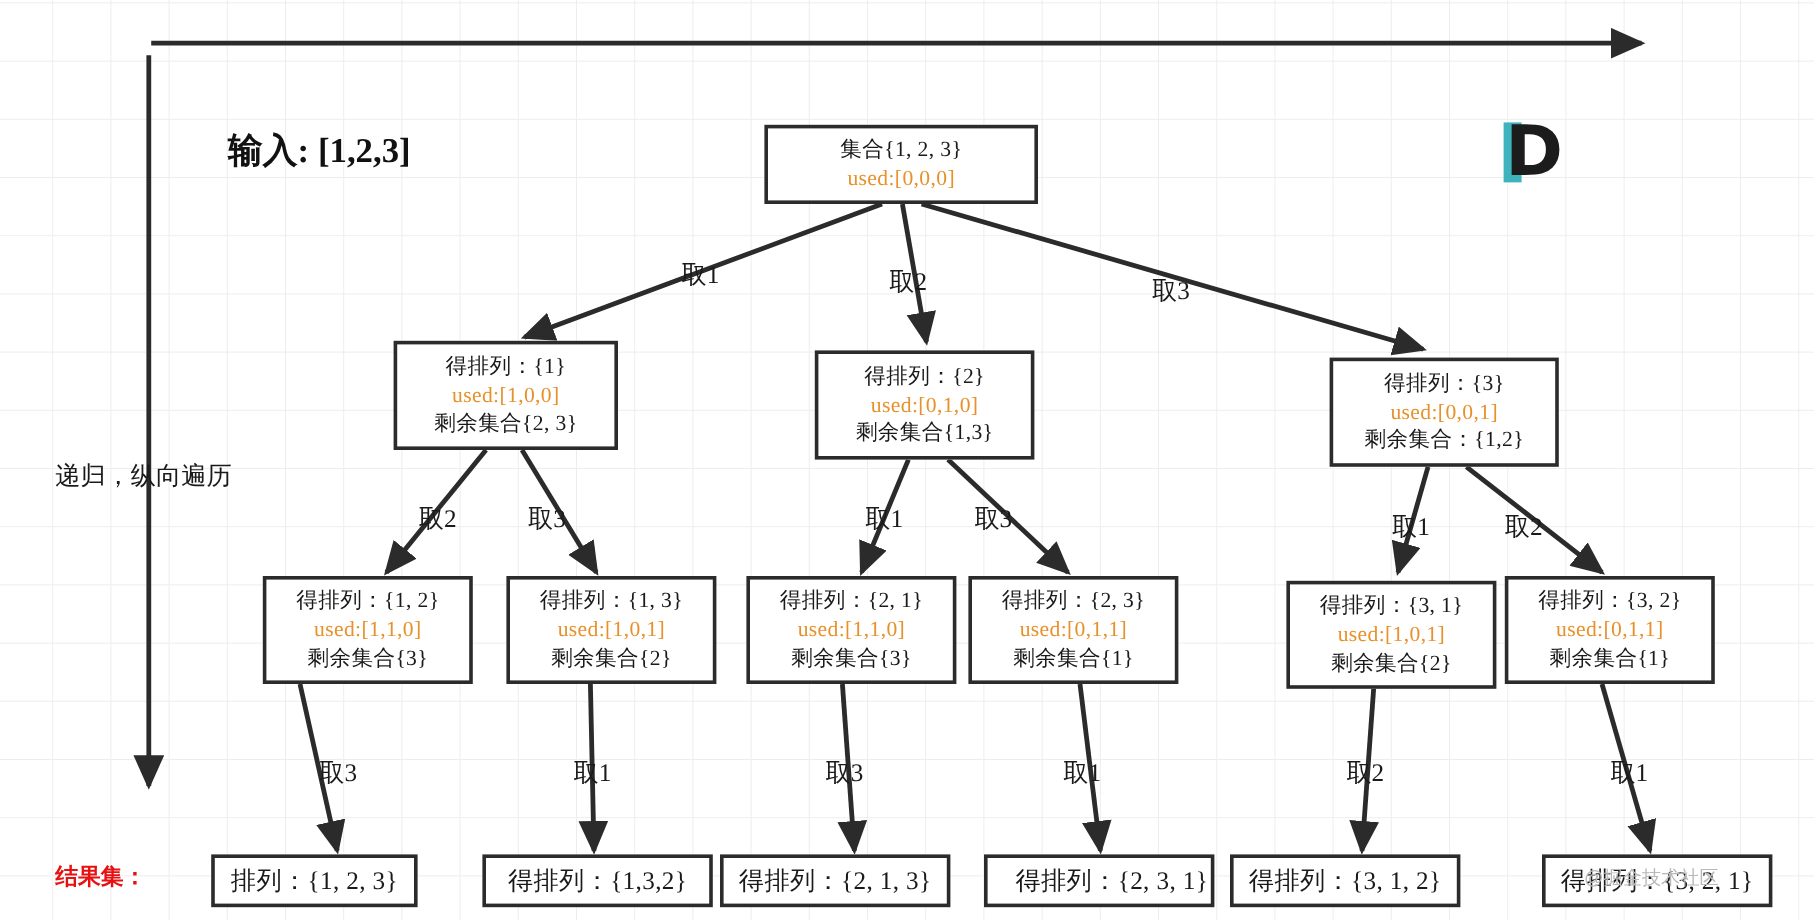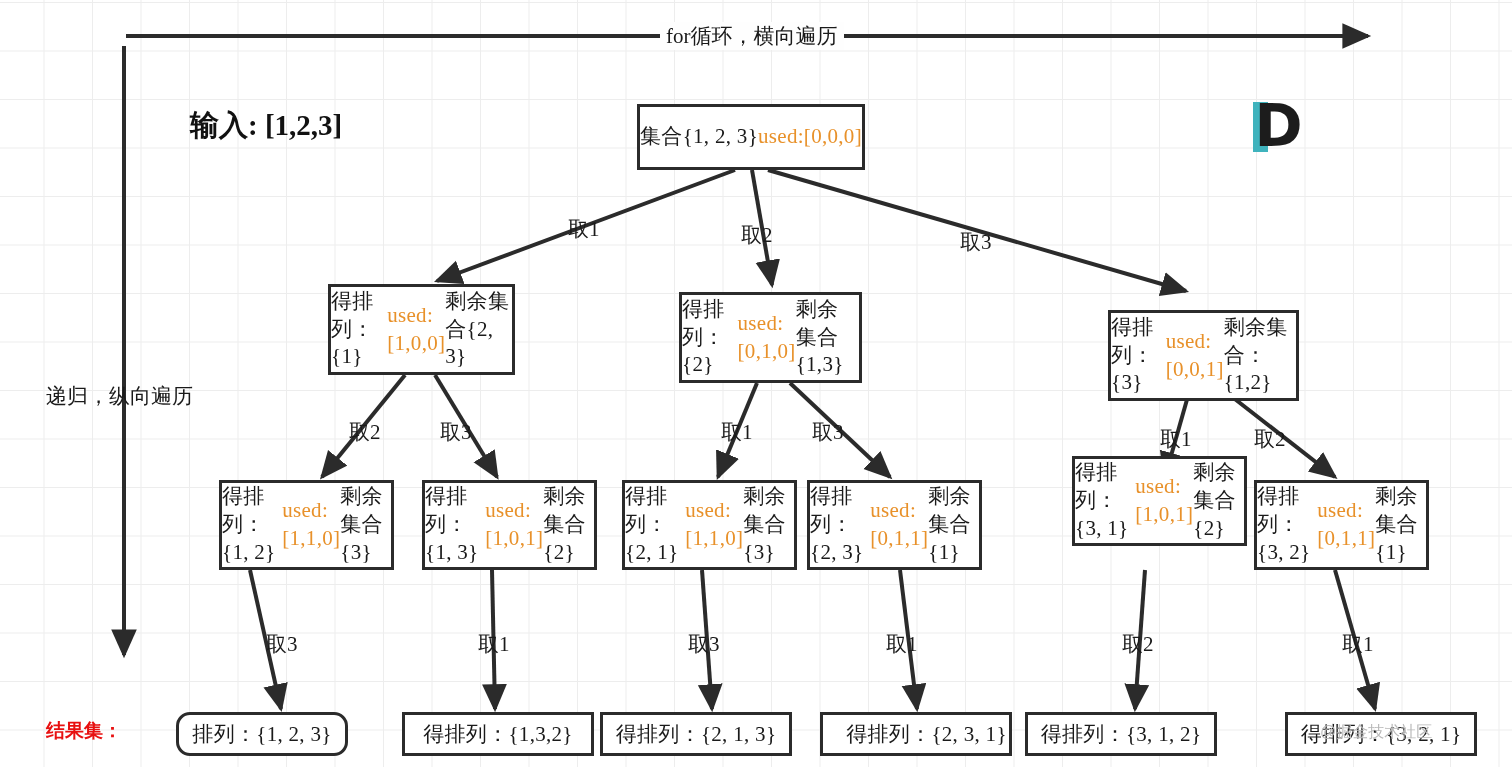--- a/index.html
+++ b/index.html
@@ -25,27 +25,28 @@
     left: 0; top: 0;
     width: 1512px;
     height: 767px;
     pointer-events: none;
   }
   .node {
     position: absolute;
     box-sizing: border-box;
     background: #ffffff;
     border: 3px solid #2b2b2b;
+    text-align: center;
     color: #1a1a1a;
     line-height: 1.32;
     display: flex;
-    flex-direction: row;
+    flex-direction: column;
     justify-content: center;
     align-items: center;
-    font-size: 21px;
+    font-size: 18px;
     letter-spacing: .3px;
   }
   .node .used {
     color: #e8912a;
   }
   .leaf {
     position: absolute;
     box-sizing: border-box;
     background: #ffffff;
     border: 3px solid #2b2b2b;
@@ -214,21 +215,20 @@
       <line x1="900" y1="570" x2="917" y2="709" stroke="#2b2b2b" stroke-width="4" marker-end="url(#arrow)"></line>
     </g>
     <g>
       <line x1="1145" y1="570" x2="1135" y2="709" stroke="#2b2b2b" stroke-width="4" marker-end="url(#arrow)"></line>
     </g>
     <g>
       <line x1="1335" y1="570" x2="1375" y2="709" stroke="#2b2b2b" stroke-width="4" marker-end="url(#arrow)"></line>
     </g>
   </svg>
 
-  <div class="top-label" style="left:660px; top:22px;">for循环，横向遍历</div>
   <div class="axis-label" style="left:46px; top:342px;">递归，纵向遍历</div>
 
   <div id="input-label">输入: [1,2,3]</div>
   <div id="result-label">结果集：</div>
 
   <div id="logo">
     <div class="mark">
       <div class="bar"></div>
       <div class="dletter">D</div>
     </div>
@@ -242,21 +242,21 @@
   <div class="node" style="left:328px; top:284px; width:187px; height:91px;">
     <div>得排列：{1}</div>
     <div class="used">used:[1,0,0]</div>
     <div>剩余集合{2, 3}</div>
   </div>
   <div class="node" style="left:679px; top:292px; width:183px; height:91px;">
     <div>得排列：{2}</div>
     <div class="used">used:[0,1,0]</div>
     <div>剩余集合{1,3}</div>
   </div>
-  <div class="node" style="left:1108px; top:298px; width:191px; height:91px;margin-top:12px;">
+  <div class="node" style="left:1108px; top:298px; width:191px; height:91px;">
     <div>得排列：{3}</div>
     <div class="used">used:[0,0,1]</div>
     <div>剩余集合：{1,2}</div>
   </div>
 
   <div class="node" style="left:219px; top:480px; width:175px; height:90px;">
     <div>得排列：{1, 2}</div>
     <div class="used">used:[1,1,0]</div>
     <div>剩余集合{3}</div>
   </div>
@@ -268,32 +268,32 @@
   <div class="node" style="left:622px; top:480px; width:175px; height:90px;">
     <div>得排列：{2, 1}</div>
     <div class="used">used:[1,1,0]</div>
     <div>剩余集合{3}</div>
   </div>
   <div class="node" style="left:807px; top:480px; width:175px; height:90px;">
     <div>得排列：{2, 3}</div>
     <div class="used">used:[0,1,1]</div>
     <div>剩余集合{1}</div>
   </div>
-  <div class="node" style="left:1072px; top:456px; width:175px; height:90px;">
+  <div class="node" style="left:1072px; top:484px; width:175px; height:90px;">
     <div>得排列：{3, 1}</div>
     <div class="used">used:[1,0,1]</div>
     <div>剩余集合{2}</div>
   </div>
   <div class="node" style="left:1254px; top:480px; width:175px; height:90px;">
     <div>得排列：{3, 2}</div>
     <div class="used">used:[0,1,1]</div>
     <div>剩余集合{1}</div>
   </div>
 
-  <div class="leaf" style="left:176px; top:712px; width:172px; height:44px;border-radius:14px;">排列：{1, 2, 3}</div>
+  <div class="leaf" style="left:176px; top:712px; width:172px; height:44px;">排列：{1, 2, 3}</div>
   <div class="leaf" style="left:402px; top:712px; width:192px; height:44px;">得排列：{1,3,2}</div>
   <div class="leaf" style="left:600px; top:712px; width:192px; height:44px;">得排列：{2, 1, 3}</div>
   <div class="leaf" style="left:820px; top:712px; width:192px; height:44px;padding-left:21px;">得排列：{2, 3, 1}</div>
   <div class="leaf" style="left:1025px; top:712px; width:192px; height:44px;">得排列：{3, 1, 2}</div>
   <div class="leaf" style="left:1285px; top:712px; width:192px; height:44px;">得排列：{3, 2, 1}</div>
 
   <div id="watermark">@掘金技术社区</div>
 
   <div class="edge-label" style="left:568px; top:215px;">取1</div>
   <div class="edge-label" style="left:741px; top:221px;">取2</div>

